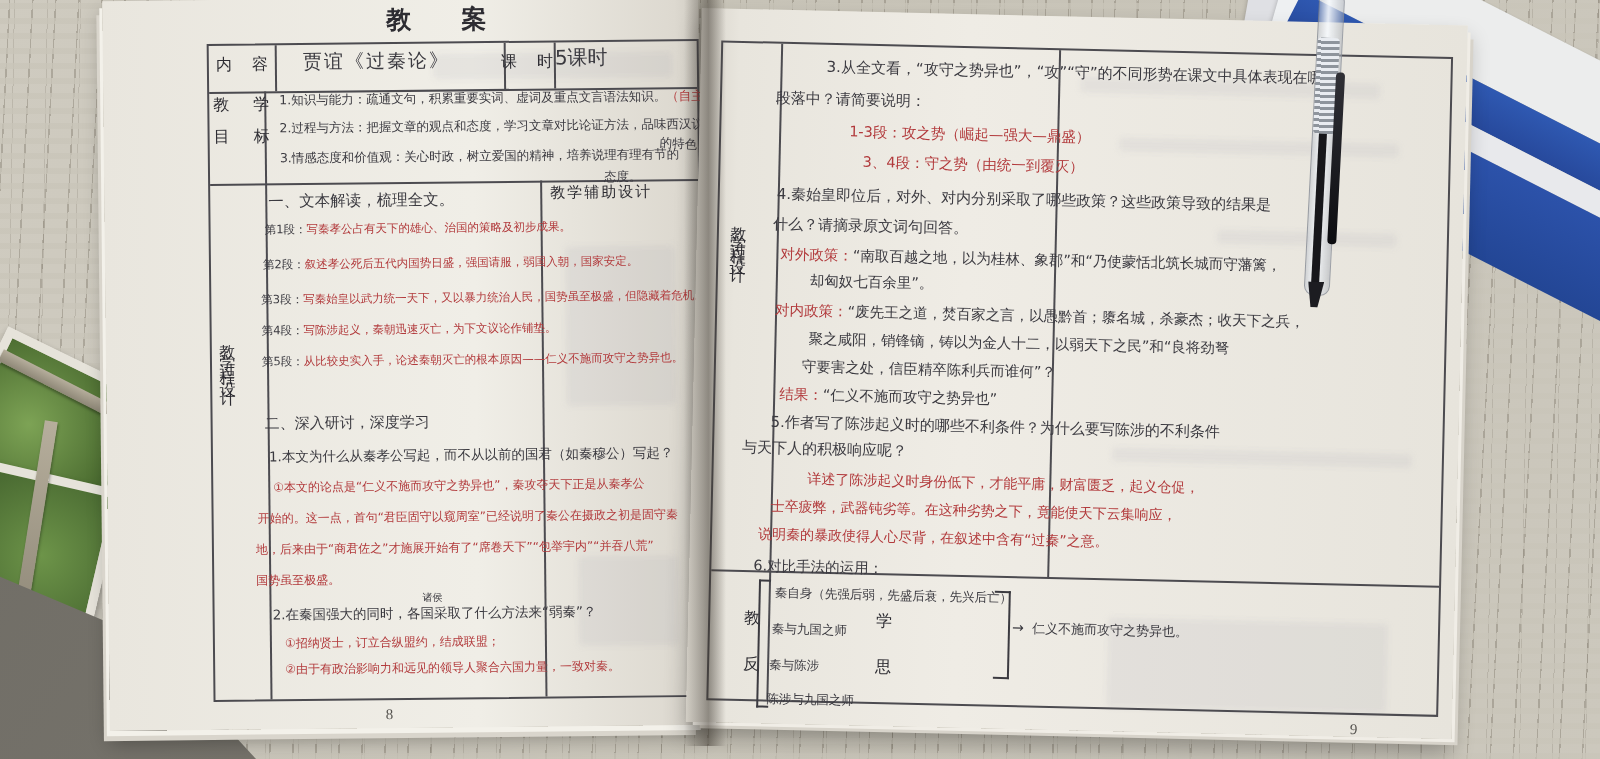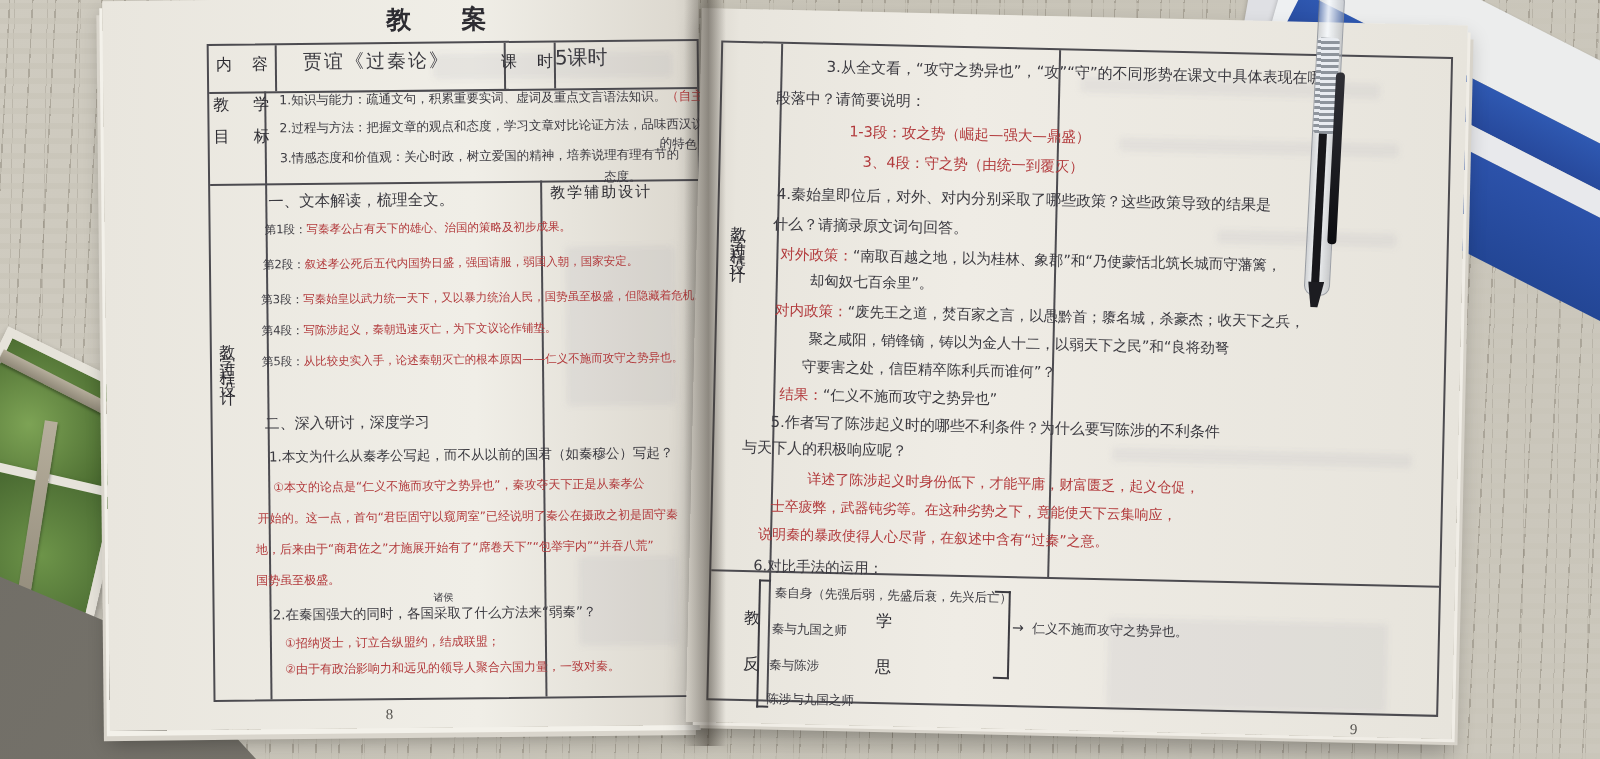--- a/index.html
+++ b/index.html
@@ -145,21 +145,21 @@
       <span class="blk">第5段：</span><span class="red">从比较史实入手，论述秦朝灭亡的根本原因——仁义不施而攻守之势异也。</span>
     </div>
 
     <div class="line hw blk" style="left:158px;top:416px;font-size:15px">二、深入研讨，深度学习</div>
     <div class="line hw blk" style="left:162px;top:450px;font-size:13.5px">1.本文为什么从秦孝公写起，而不从以前的国君（如秦穆公）写起？</div>
     <div class="line hw red" style="left:166px;top:482px;font-size:12px">①本文的论点是“仁义不施而攻守之势异也”，秦攻夺天下正是从秦孝公</div>
     <div class="line hw red" style="left:150px;top:513px;font-size:12px">开始的。这一点，首句“君臣固守以窥周室”已经说明了秦公在摄政之初是固守秦</div>
     <div class="line hw red" style="left:148px;top:544px;font-size:12px">地，后来由于“商君佐之”才施展开始有了“席卷天下”“包举宇内”“并吞八荒”</div>
     <div class="line hw red" style="left:148px;top:575px;font-size:12px">国势虽至极盛。</div>
 
-    <div class="line hw blk" style="left:325px;top:594px;font-size:10px">诸侯</div>
+    <div class="line hw blk" style="left:314px;top:594px;font-size:10px">诸侯</div>
     <div class="line hw blk" style="left:164px;top:608px;font-size:13.5px">2.在秦国强大的同时，各国采取了什么方法来“弱秦”？</div>
     <div class="line hw red" style="left:176px;top:638px;font-size:12px">①招纳贤士，订立合纵盟约，结成联盟；</div>
     <div class="line hw red" style="left:176px;top:664px;font-size:12px">②由于有政治影响力和远见的领导人聚合六国力量，一致对秦。</div>
 
     <div class="line printed" style="left:276px;top:708px;font-size:15px;color:#55534f">8</div>
   </div>
 
   <div class="page page-right">
     <div class="ghost" style="left:380px;top:60px;width:300px;height:16px"></div>
     <div class="ghost" style="left:420px;top:120px;width:280px;height:14px"></div>

